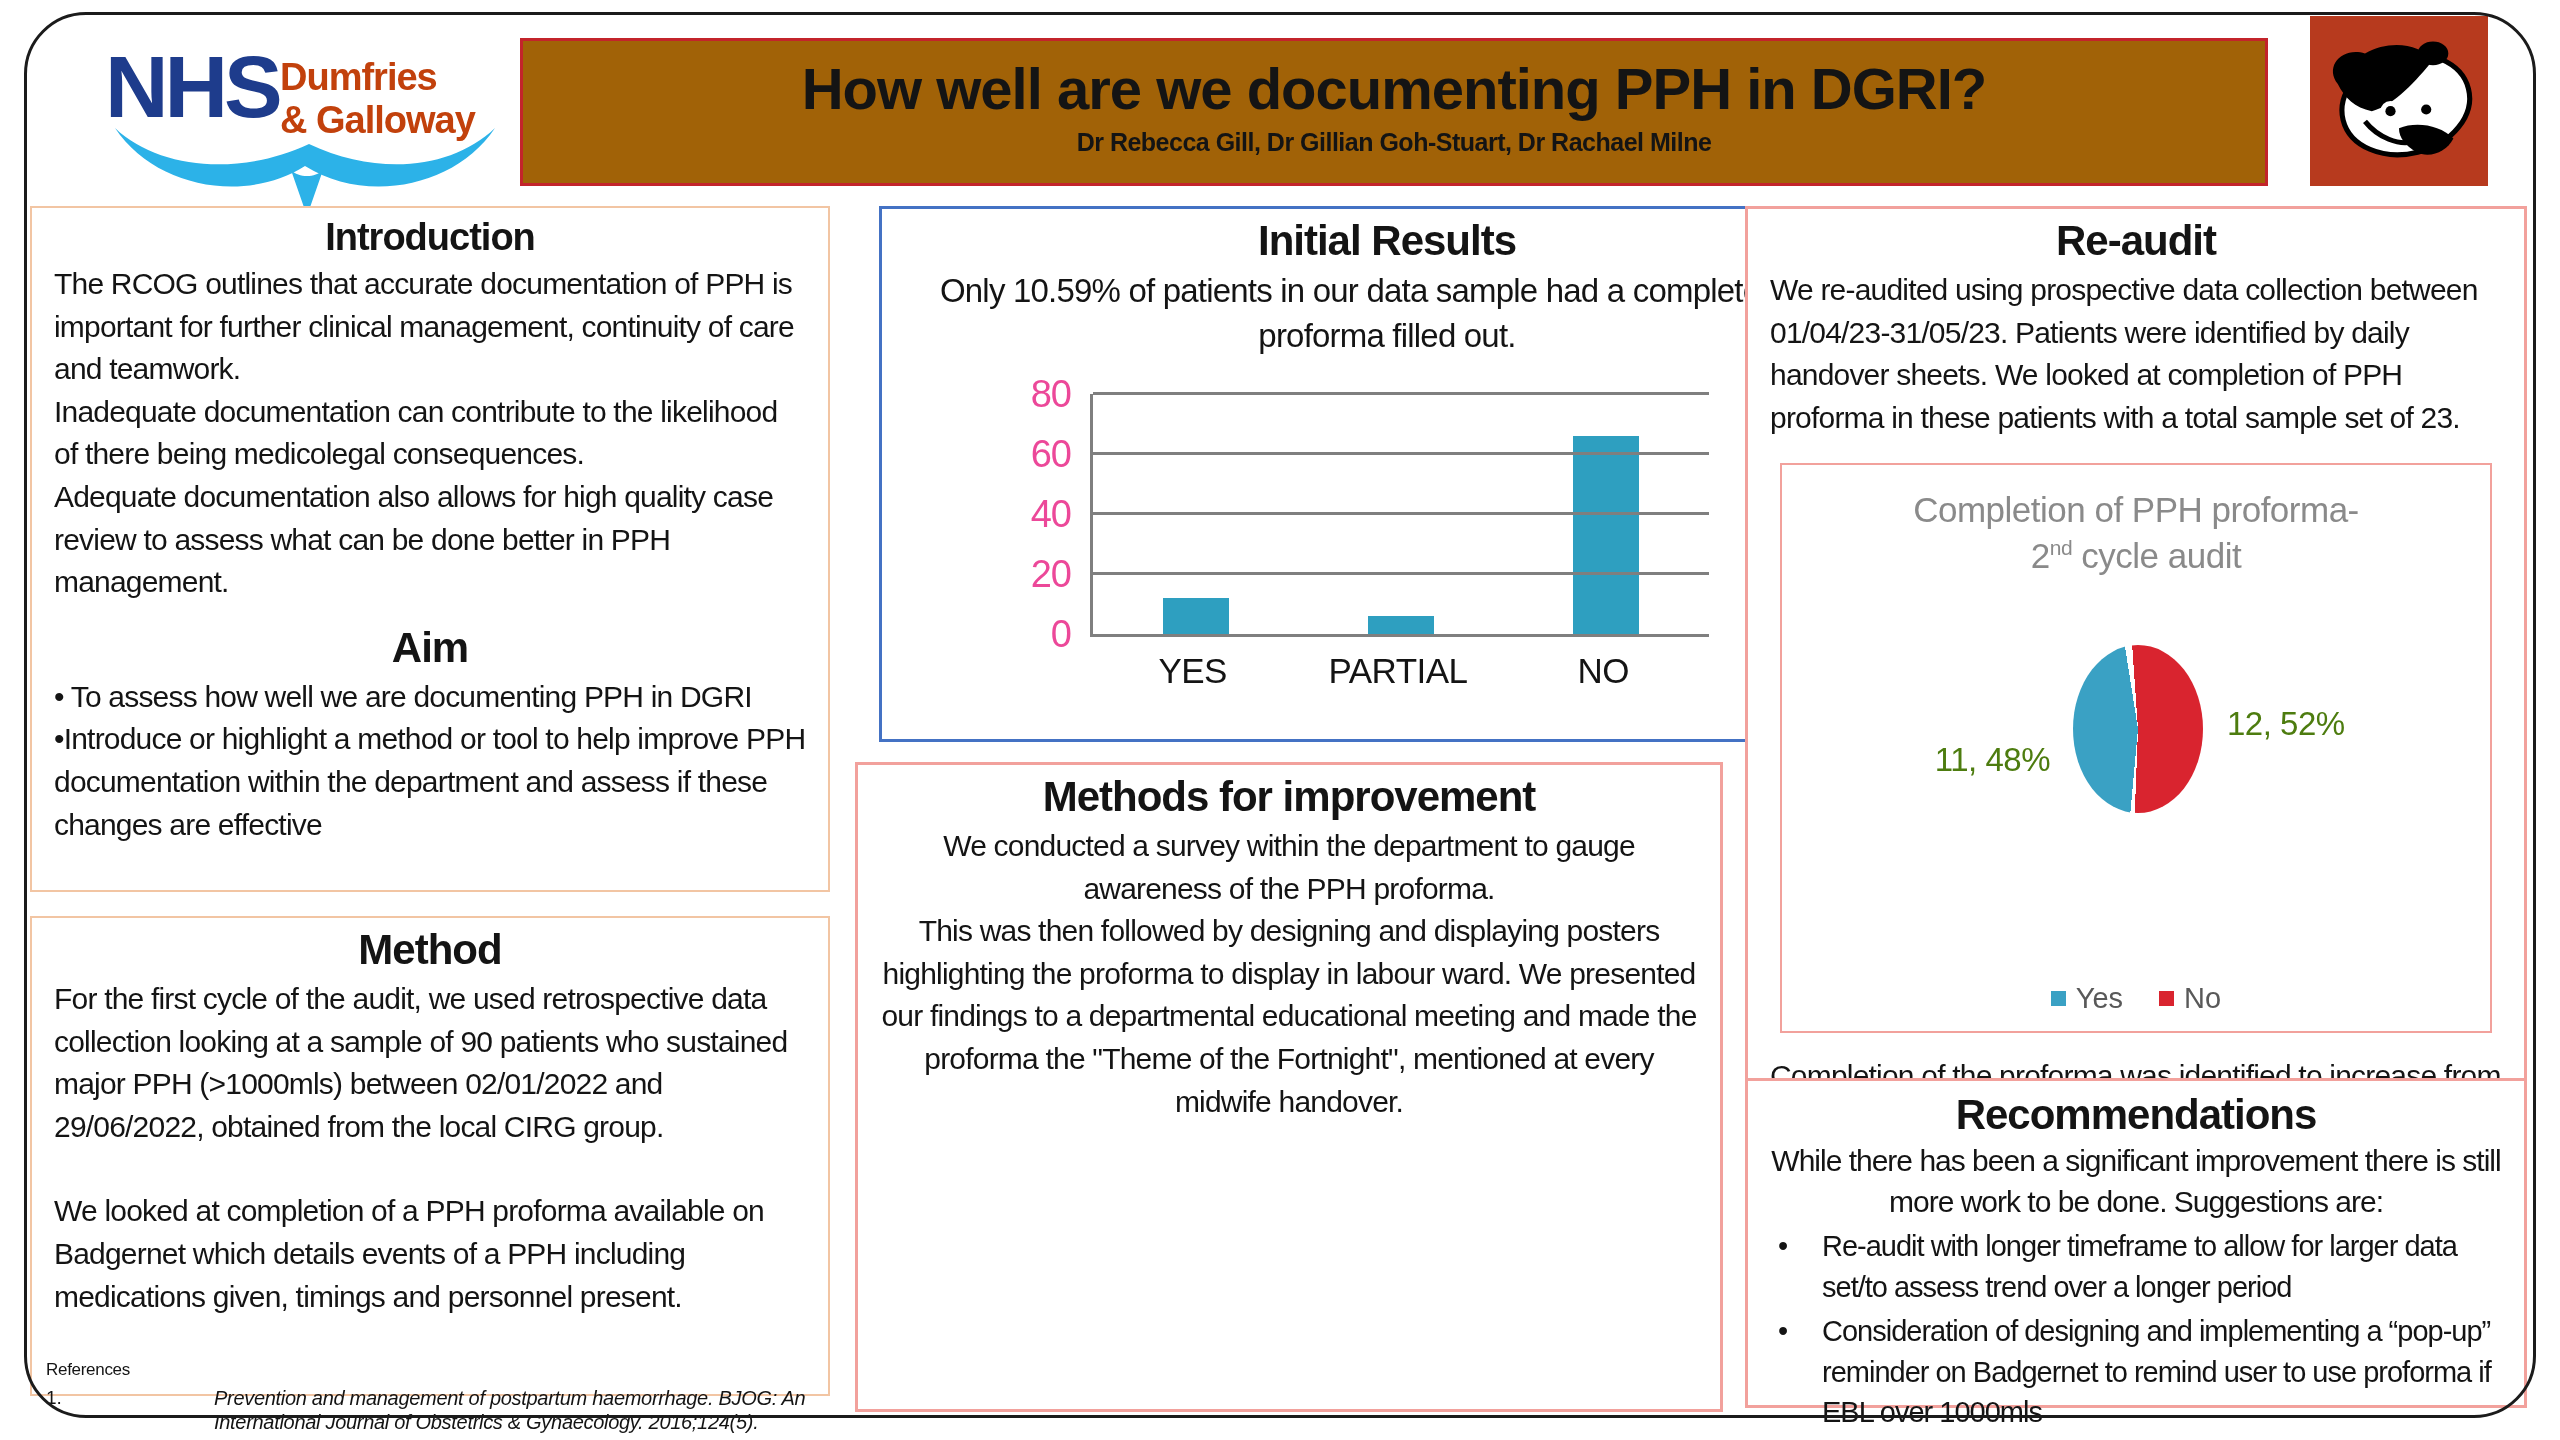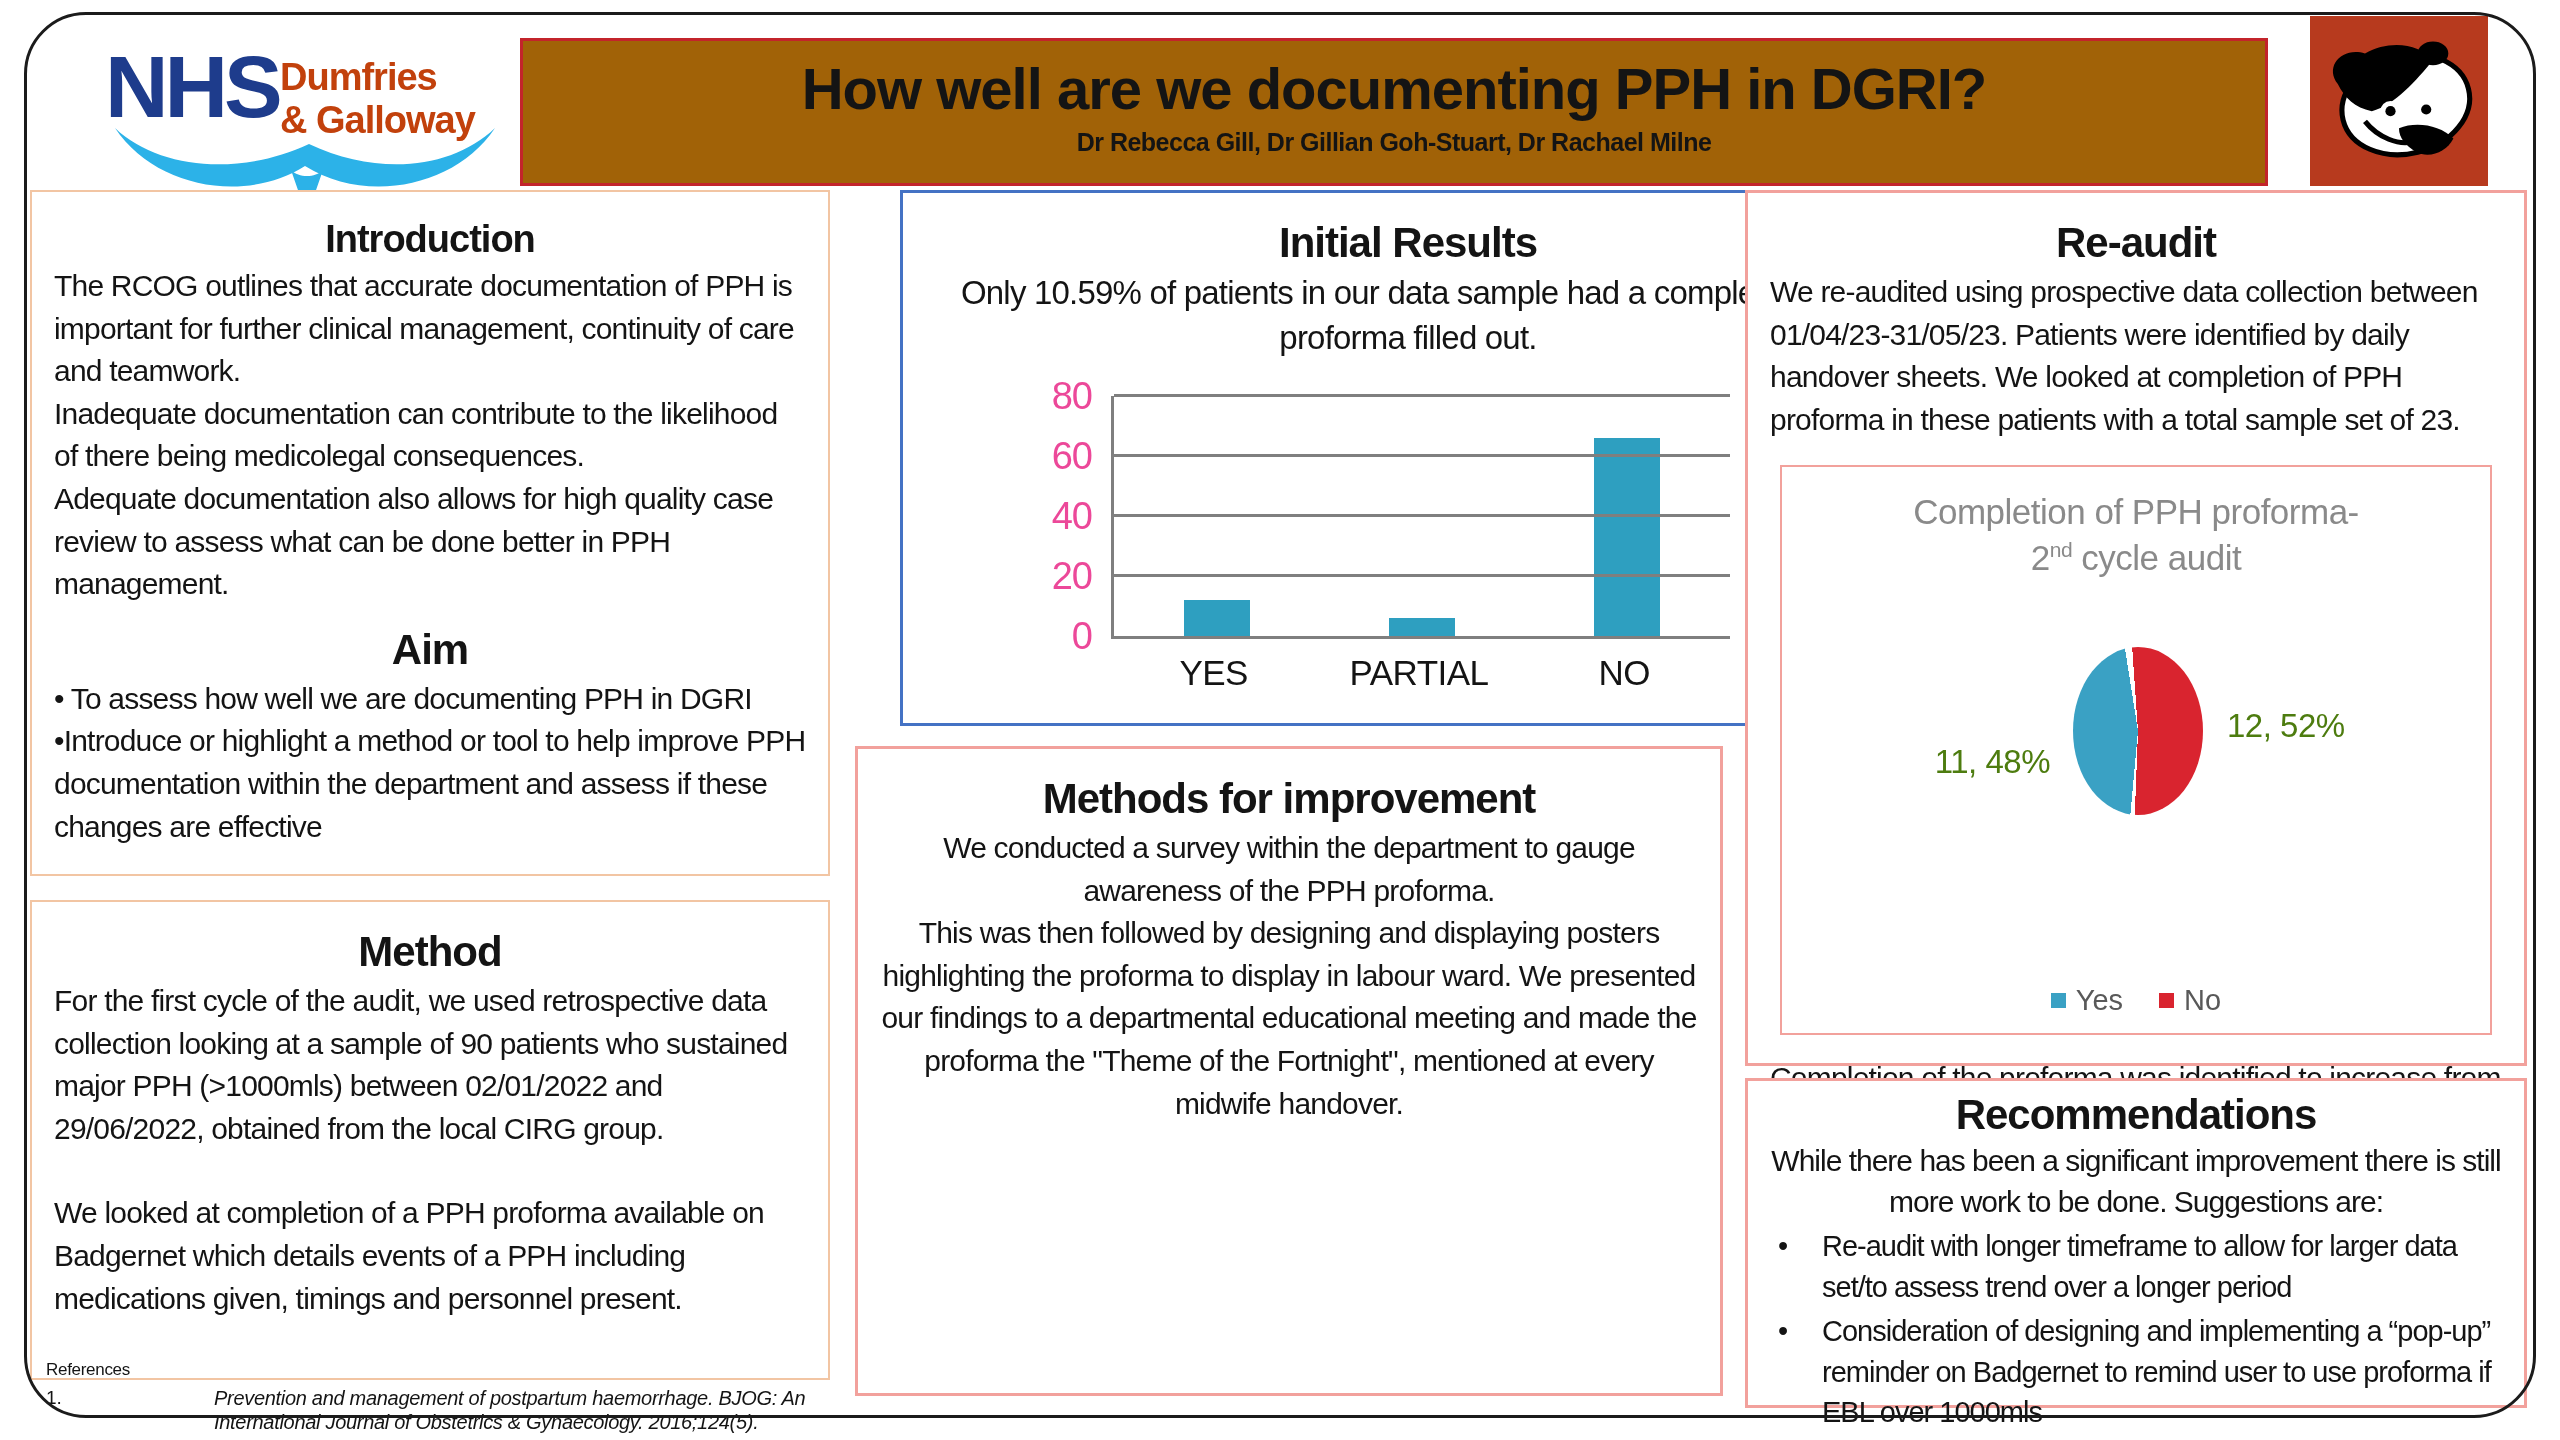--- a/index.html
+++ b/index.html
@@ -24,37 +24,37 @@
   .badger-box{position:absolute;left:2310px;top:16px;width:178px;height:170px;background:#b73a1e;}
 
   
   .box{position:absolute;background:#fff;box-sizing:border-box;}
   .peach{border:2px solid #f2c5a3;}
   .salmon{border:3px solid #f2a19c;}
   .blue{border:3px solid #4472c4;}
   .sec-h{font-weight:bold;text-align:center;font-size:38px;letter-spacing:-1px;margin:8px 0 4px 0;}
   .sec-h.big{font-size:42px;}
   .body-text{font-size:30px;letter-spacing:-0.8px;line-height:1.42;margin:0;}
-  .pad{padding:18px 22px;}
+  .pad{padding:0 22px;margin-top:16px;}
 
   
   #box-intro{left:30px;top:190px;width:800px;height:686px;}
   #box-method{left:30px;top:900px;width:800px;height:480px;}
   #aim-bullets p{margin:0;}
   .spacer{height:42px;}
 
   
   .refs{position:absolute;left:46px;top:1360px;width:800px;z-index:3;}
   .refs-h{font-size:17px;letter-spacing:-0.3px;}
   .ref-row{display:flex;margin-top:7px;}
   .ref-num{width:168px;font-size:19px;flex:none;}
   .ref-text{width:612px;font-size:20px;line-height:1.18;letter-spacing:-0.3px;font-style:italic;}
 
   
-  #box-results{left:900px;top:190px;width:1016px;height:536px;}
+  #box-results{left:879px;top:190px;width:1016px;height:536px;}
   .results-sub{font-size:33px;letter-spacing:-0.8px;line-height:1.35;text-align:center;margin:4px 30px 0 30px;}
 
   
   .bar-wrap{position:relative;margin:36px 0 0 186px;width:616px;height:240px;
         border-left:3px solid #7f7f7f;border-bottom:3px solid #7f7f7f;}
   .gridline{position:absolute;left:0;width:100%;height:3px;background:#7f7f7f;transform:translateY(1px);}
   .ytick{position:absolute;right:calc(100% + 22px);transform:translateY(50%);
         font-size:38px;letter-spacing:-1px;color:#ec4899;text-align:center;}
   .bars-row{position:absolute;left:0;top:0;width:100%;height:100%;display:flex;align-items:flex-end;}
   .bar-slot{flex:1;display:flex;justify-content:center;align-items:flex-end;height:100%;}

